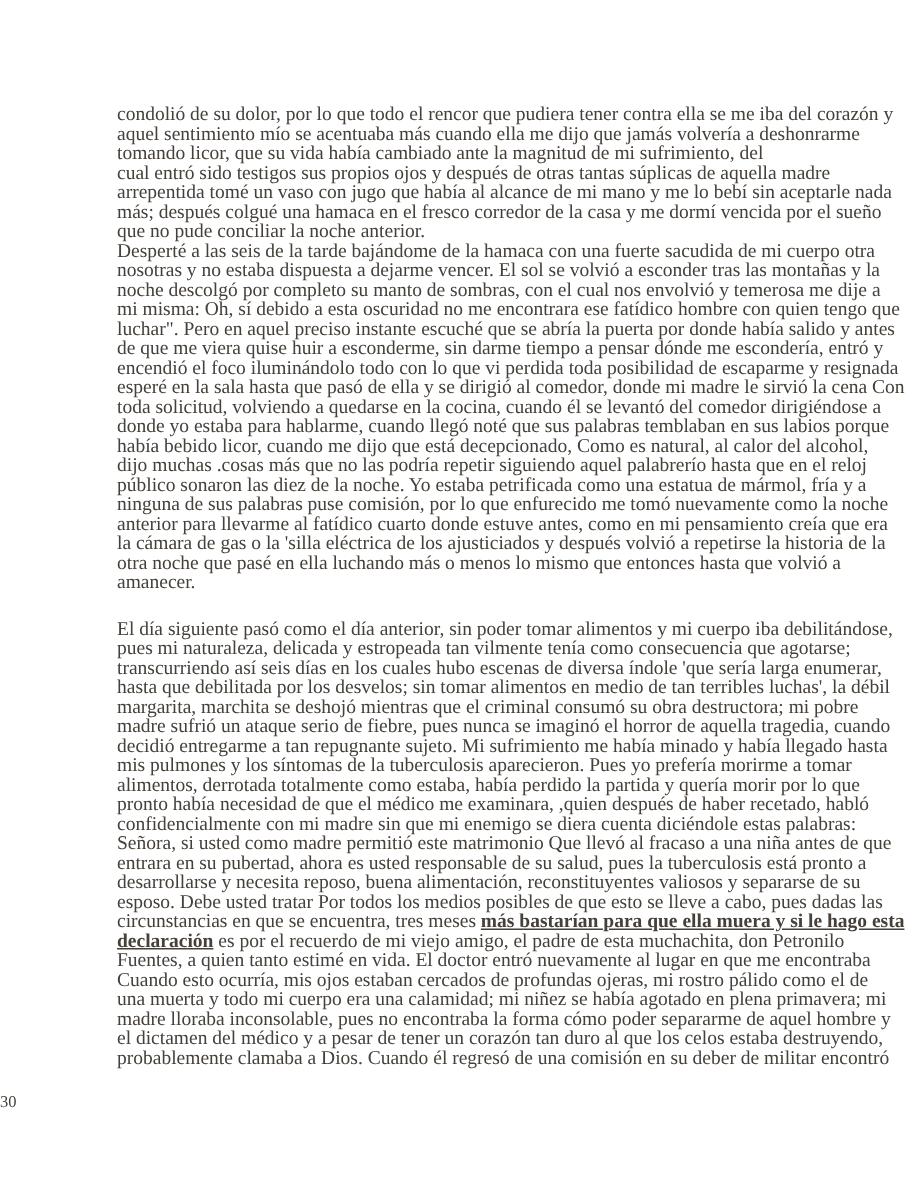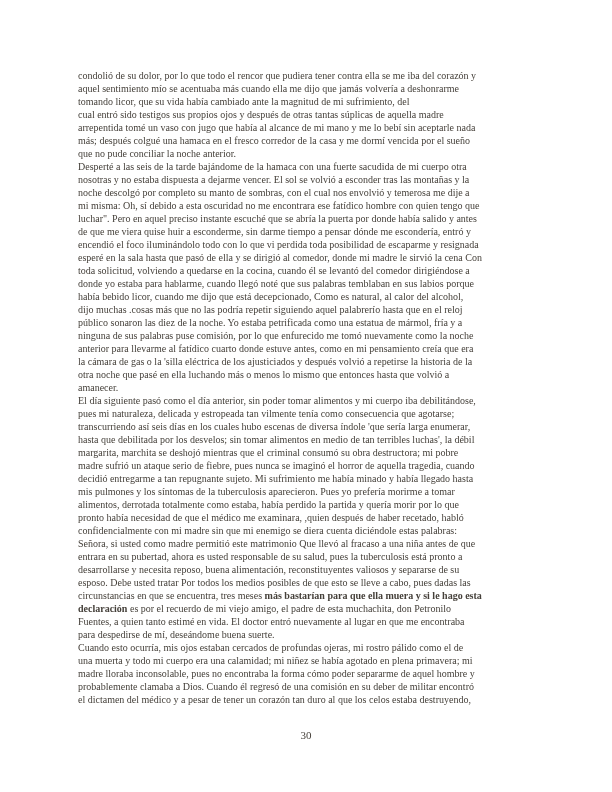--- a/index.html
+++ b/index.html
@@ -19,36 +19,36 @@
     left: 0; top: 0;
     width: 612px; height: 792px;
     background: #ffffff;
   }
   .text-block {
     position: absolute;
     left: 78px;
     top: 69px;
     width: 462px;
     color: #45403a;
-    font-size: 10px;
+    font-size: 13px;
     line-height: 13px;
   }
   .paragraph { margin: 0; }
-  .paragraph + .paragraph { }
+  .paragraph + .paragraph { margin-top: 18px; }
   .line {
     white-space: nowrap;
     height: 13px;
   }
-  .line b { font-weight: bold; }
+  .line b { font-weight: bold; text-decoration: underline; }
   .page-number {
     position: absolute;
     top: 729px;
     left: 0;
     width: 612px;
-    text-align: center;
+    text-align: left;
     font-size: 11px;
     color: #45403a;
   }
 </style>
 </head>
 <body>
 
 <div class="page">
   <div class="text-block">
       <div class="paragraph">
@@ -90,22 +90,21 @@
         <div class="line"><span>alimentos, derrotada totalmente como estaba, había perdido la partida y quería morir por lo que</span></div>
         <div class="line"><span>pronto había necesidad de que el médico me examinara, ,quien después de haber recetado, habló</span></div>
         <div class="line"><span>confidencialmente con mi madre sin que mi enemigo se diera cuenta diciéndole estas palabras:</span></div>
         <div class="line"><span>Señora, si usted como madre permitió este matrimonio Que llevó al fracaso a una niña antes de que</span></div>
         <div class="line"><span>entrara en su pubertad, ahora es usted responsable de su salud, pues la tuberculosis está pronto a</span></div>
         <div class="line"><span>desarrollarse y necesita reposo, buena alimentación, reconstituyentes valiosos y separarse de su</span></div>
         <div class="line"><span>esposo. Debe usted tratar Por todos los medios posibles de que esto se lleve a cabo, pues dadas las</span></div>
         <div class="line"><span>circunstancias en que se encuentra, tres meses </span><b>más bastarían para que ella muera y si le hago esta</b></div>
         <div class="line"><b>declaración</b><span> es por el recuerdo de mi viejo amigo, el padre de esta muchachita, don Petronilo</span></div>
         <div class="line"><span>Fuentes, a quien tanto estimé en vida. El doctor entró nuevamente al lugar en que me encontraba</span></div>
-        <div class="line"><span>para despedirse de mí, deseándome buena suerte.</span></div>
         <div class="line"><span>Cuando esto ocurría, mis ojos estaban cercados de profundas ojeras, mi rostro pálido como el de</span></div>
         <div class="line"><span>una muerta y todo mi cuerpo era una calamidad; mi niñez se había agotado en plena primavera; mi</span></div>
         <div class="line"><span>madre lloraba inconsolable, pues no encontraba la forma cómo poder separarme de aquel hombre y</span></div>
+        <div class="line"><span>el dictamen del médico y a pesar de tener un corazón tan duro al que los celos estaba destruyendo,</span></div>
         <div class="line"><span>probablemente clamaba a Dios. Cuando él regresó de una comisión en su deber de militar encontró</span></div>
-        <div class="line"><span>el dictamen del médico y a pesar de tener un corazón tan duro al que los celos estaba destruyendo,</span></div>
       </div>
     </div>
   <div class="page-number">30</div>
 </div>
 
 </body></html>

